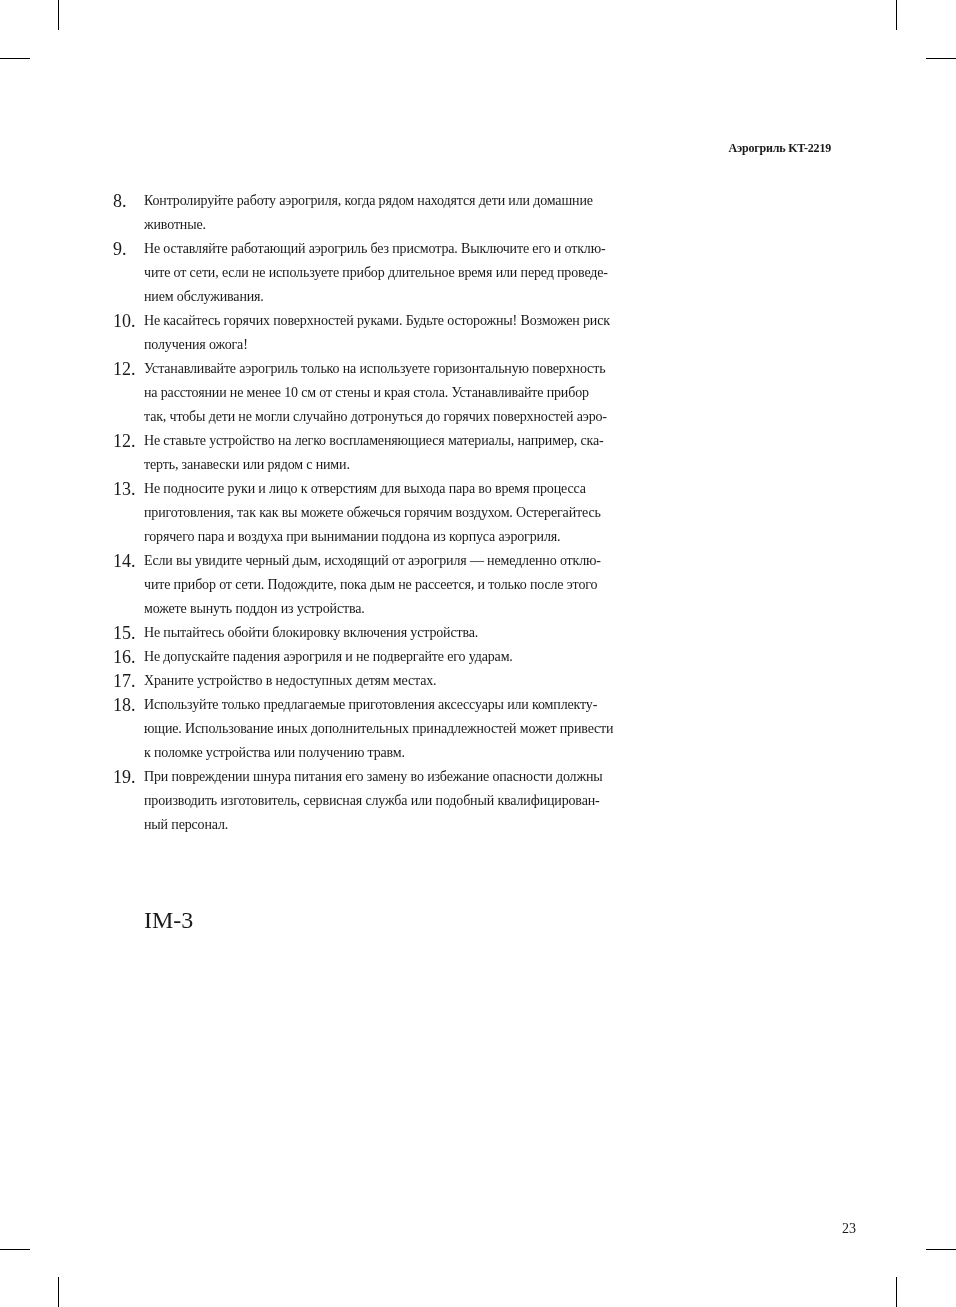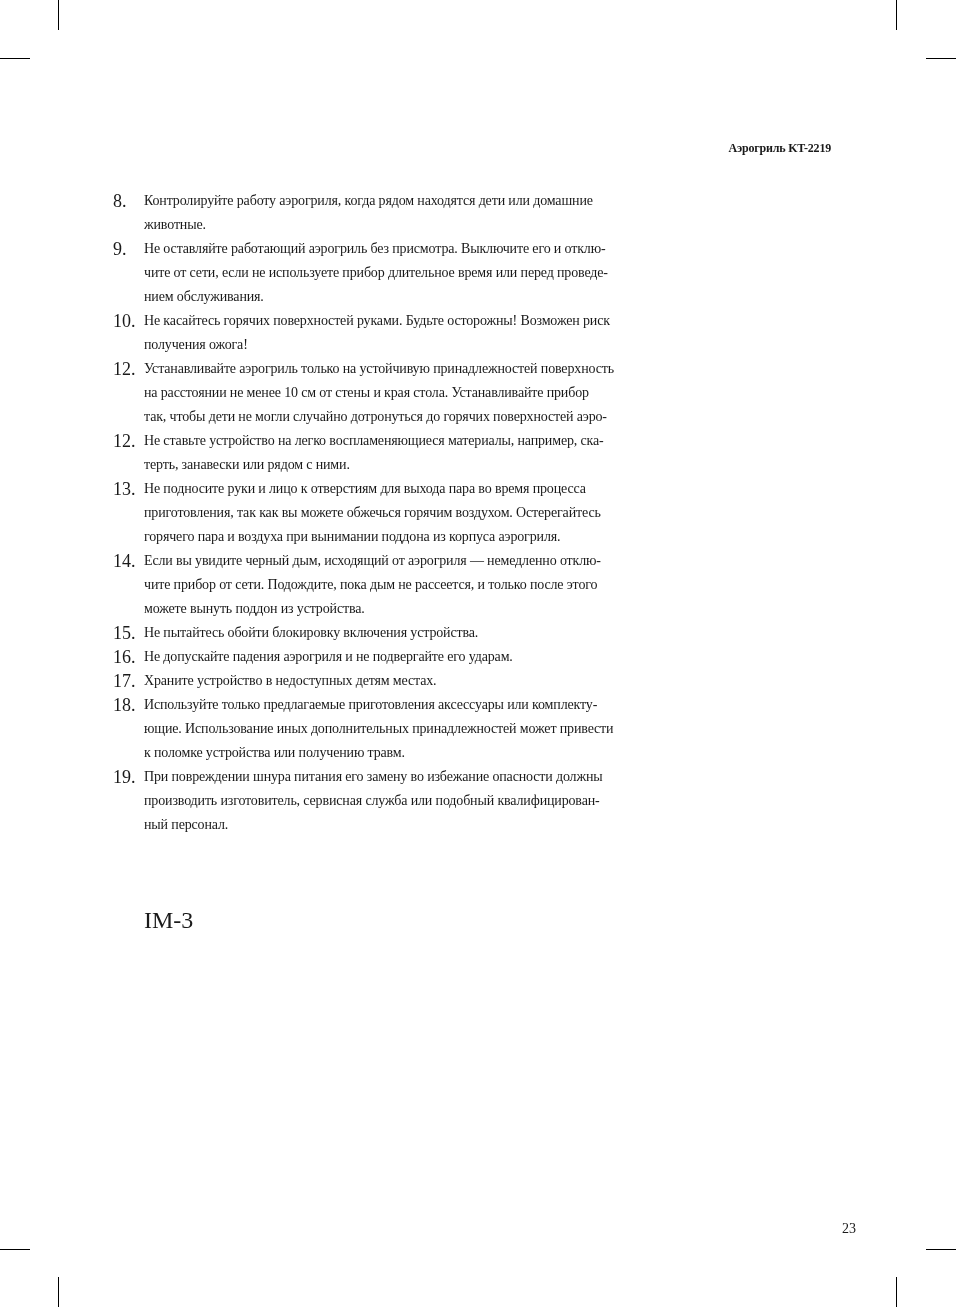--- a/index.html
+++ b/index.html
@@ -40,21 +40,21 @@
       <span class="line">чите от сети, если не используете прибор длительное время или перед проведе-</span>
       <span class="line">нием обслуживания.</span>
     </div>
     <div class="item">
       <span class="num">10.</span>
       <span class="line">Не касайтесь горячих поверхностей руками. Будьте осторожны! Возможен риск</span>
       <span class="line">получения ожога!</span>
     </div>
     <div class="item">
       <span class="num">12.</span>
-      <span class="line">Устанавливайте аэрогриль только на устойчивую принадлежностей поверхность</span>
+      <span class="line">Устанавливайте аэрогриль только на используете горизонтальную поверхность</span>
       <span class="line">на расстоянии не менее 10 см от стены и края стола. Устанавливайте прибор</span>
       <span class="line">так, чтобы дети не могли случайно дотронуться до горячих поверхностей аэро-</span>
     </div>
     <div class="item">
       <span class="num">12.</span>
       <span class="line">Не ставьте устройство на легко воспламеняющиеся материалы, например, ска-</span>
       <span class="line">терть, занавески или рядом с ними.</span>
     </div>
     <div class="item">
       <span class="num">13.</span>

